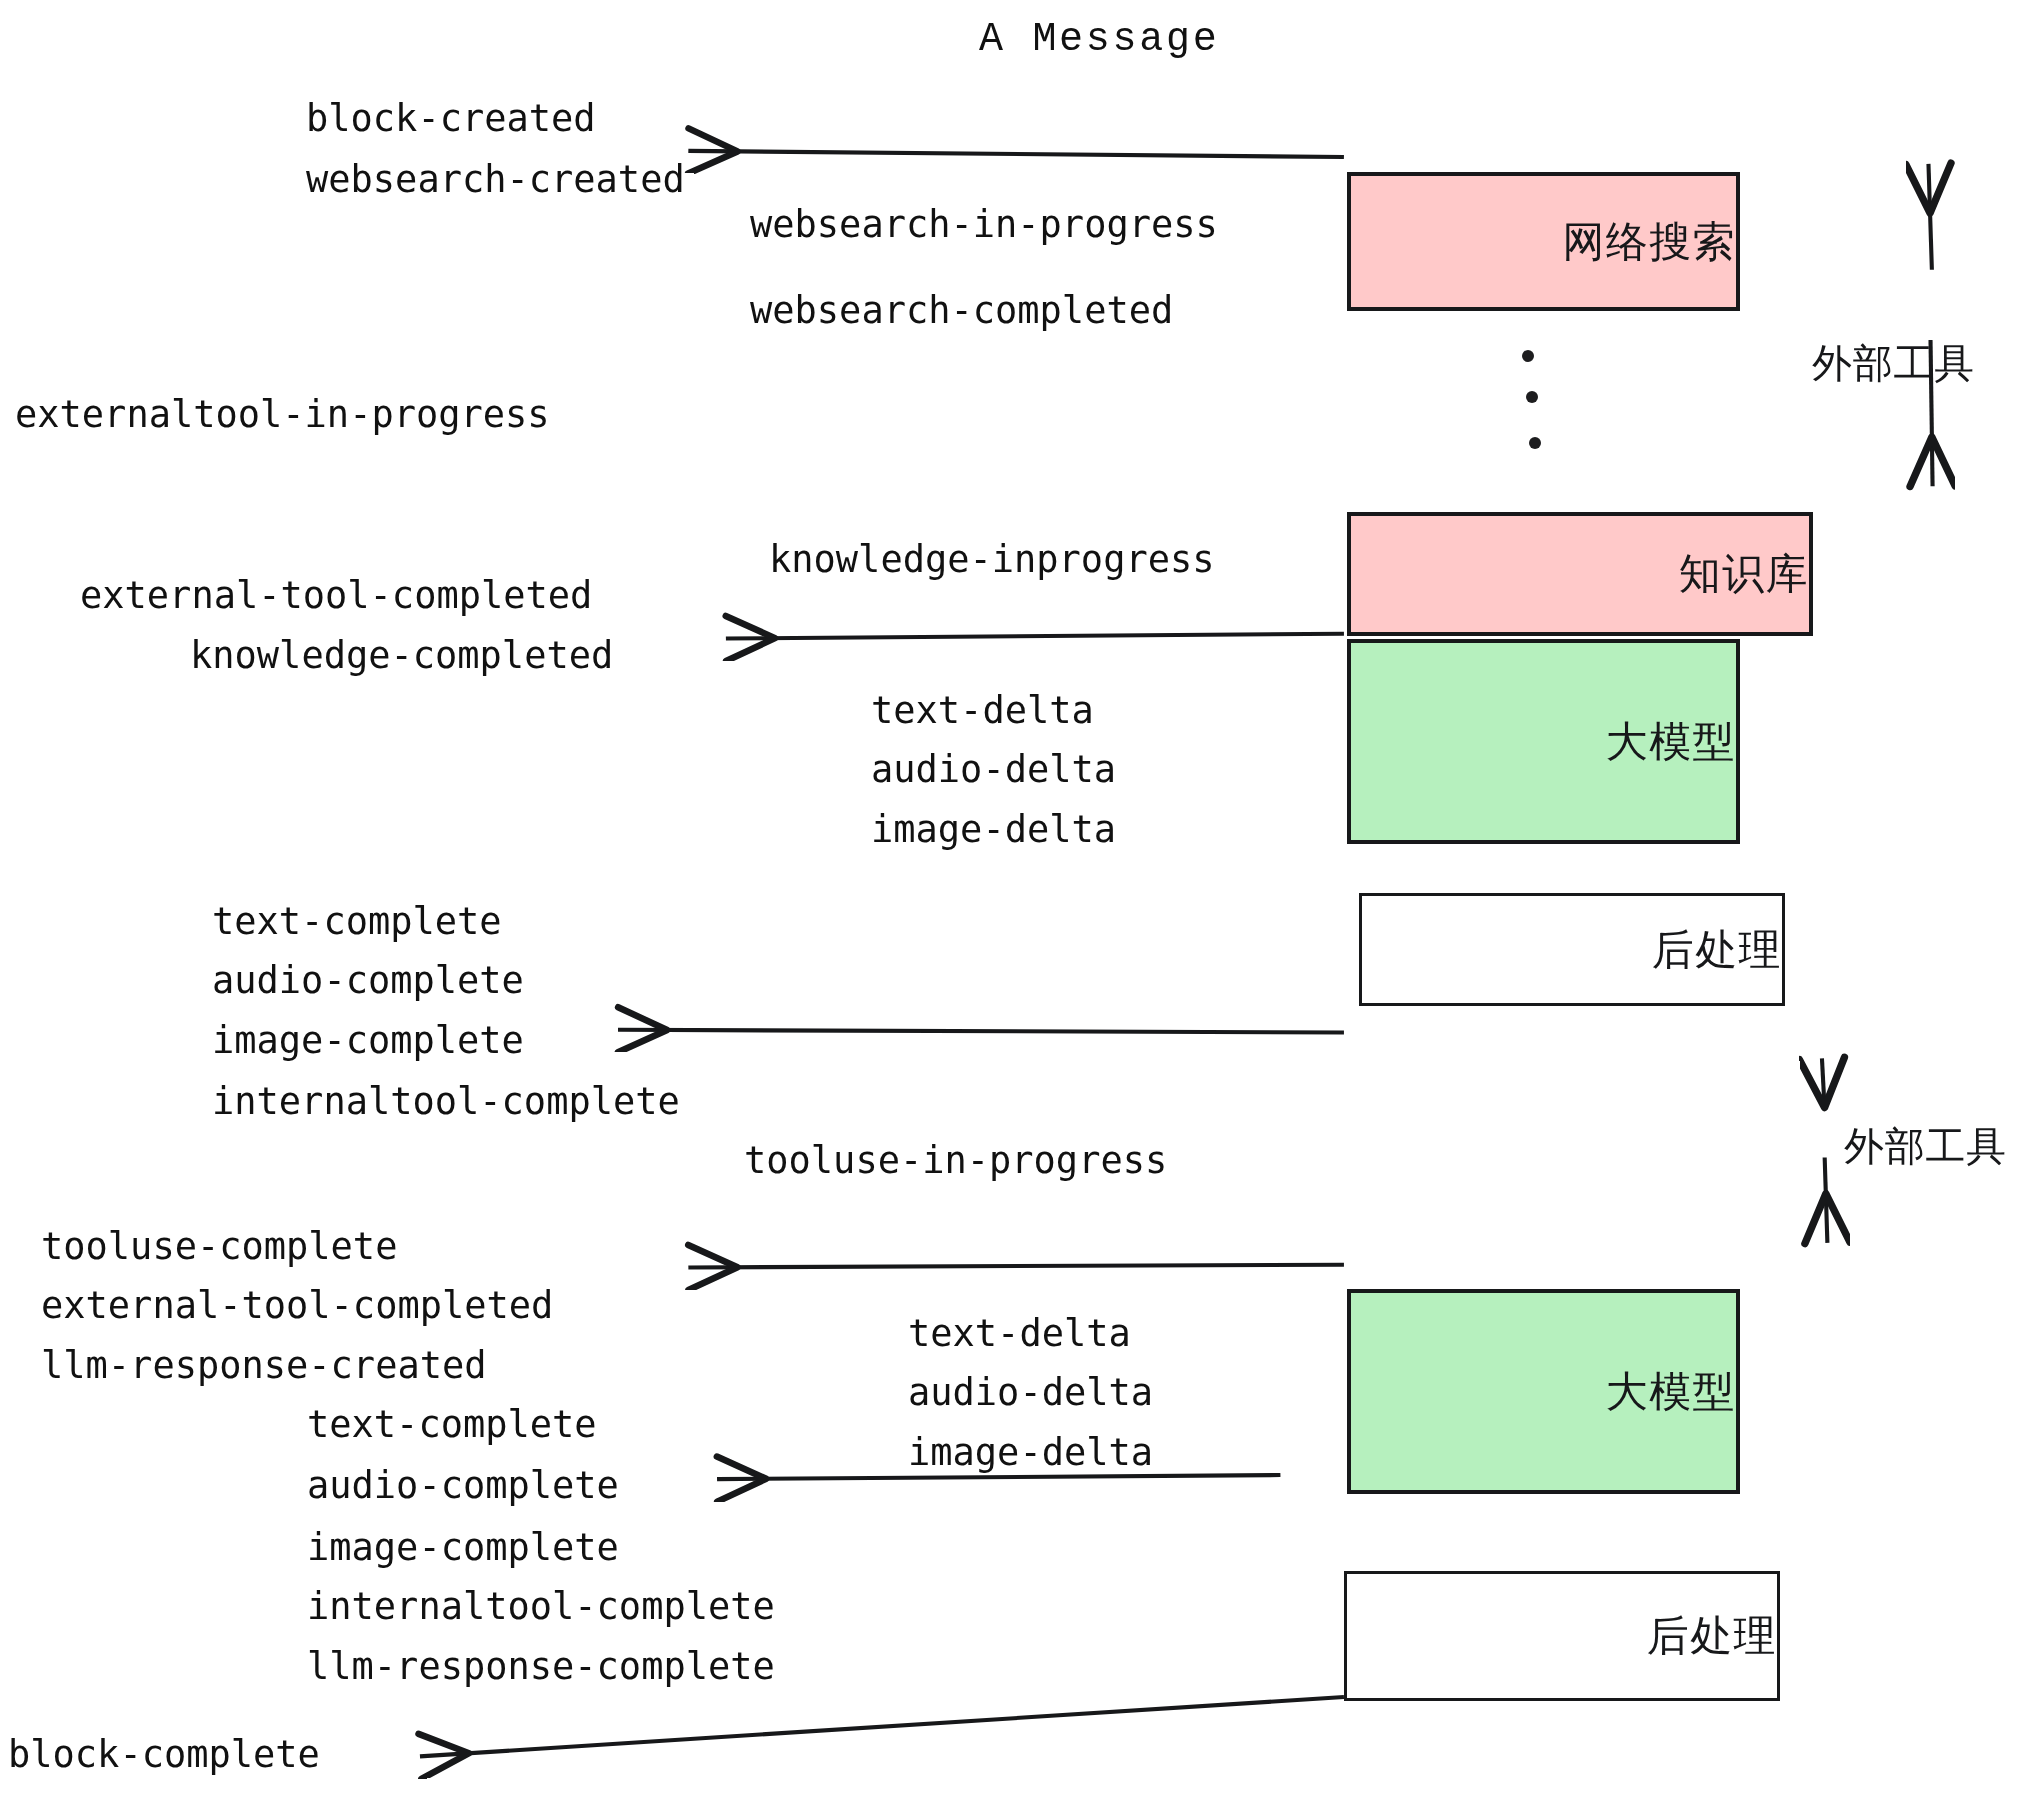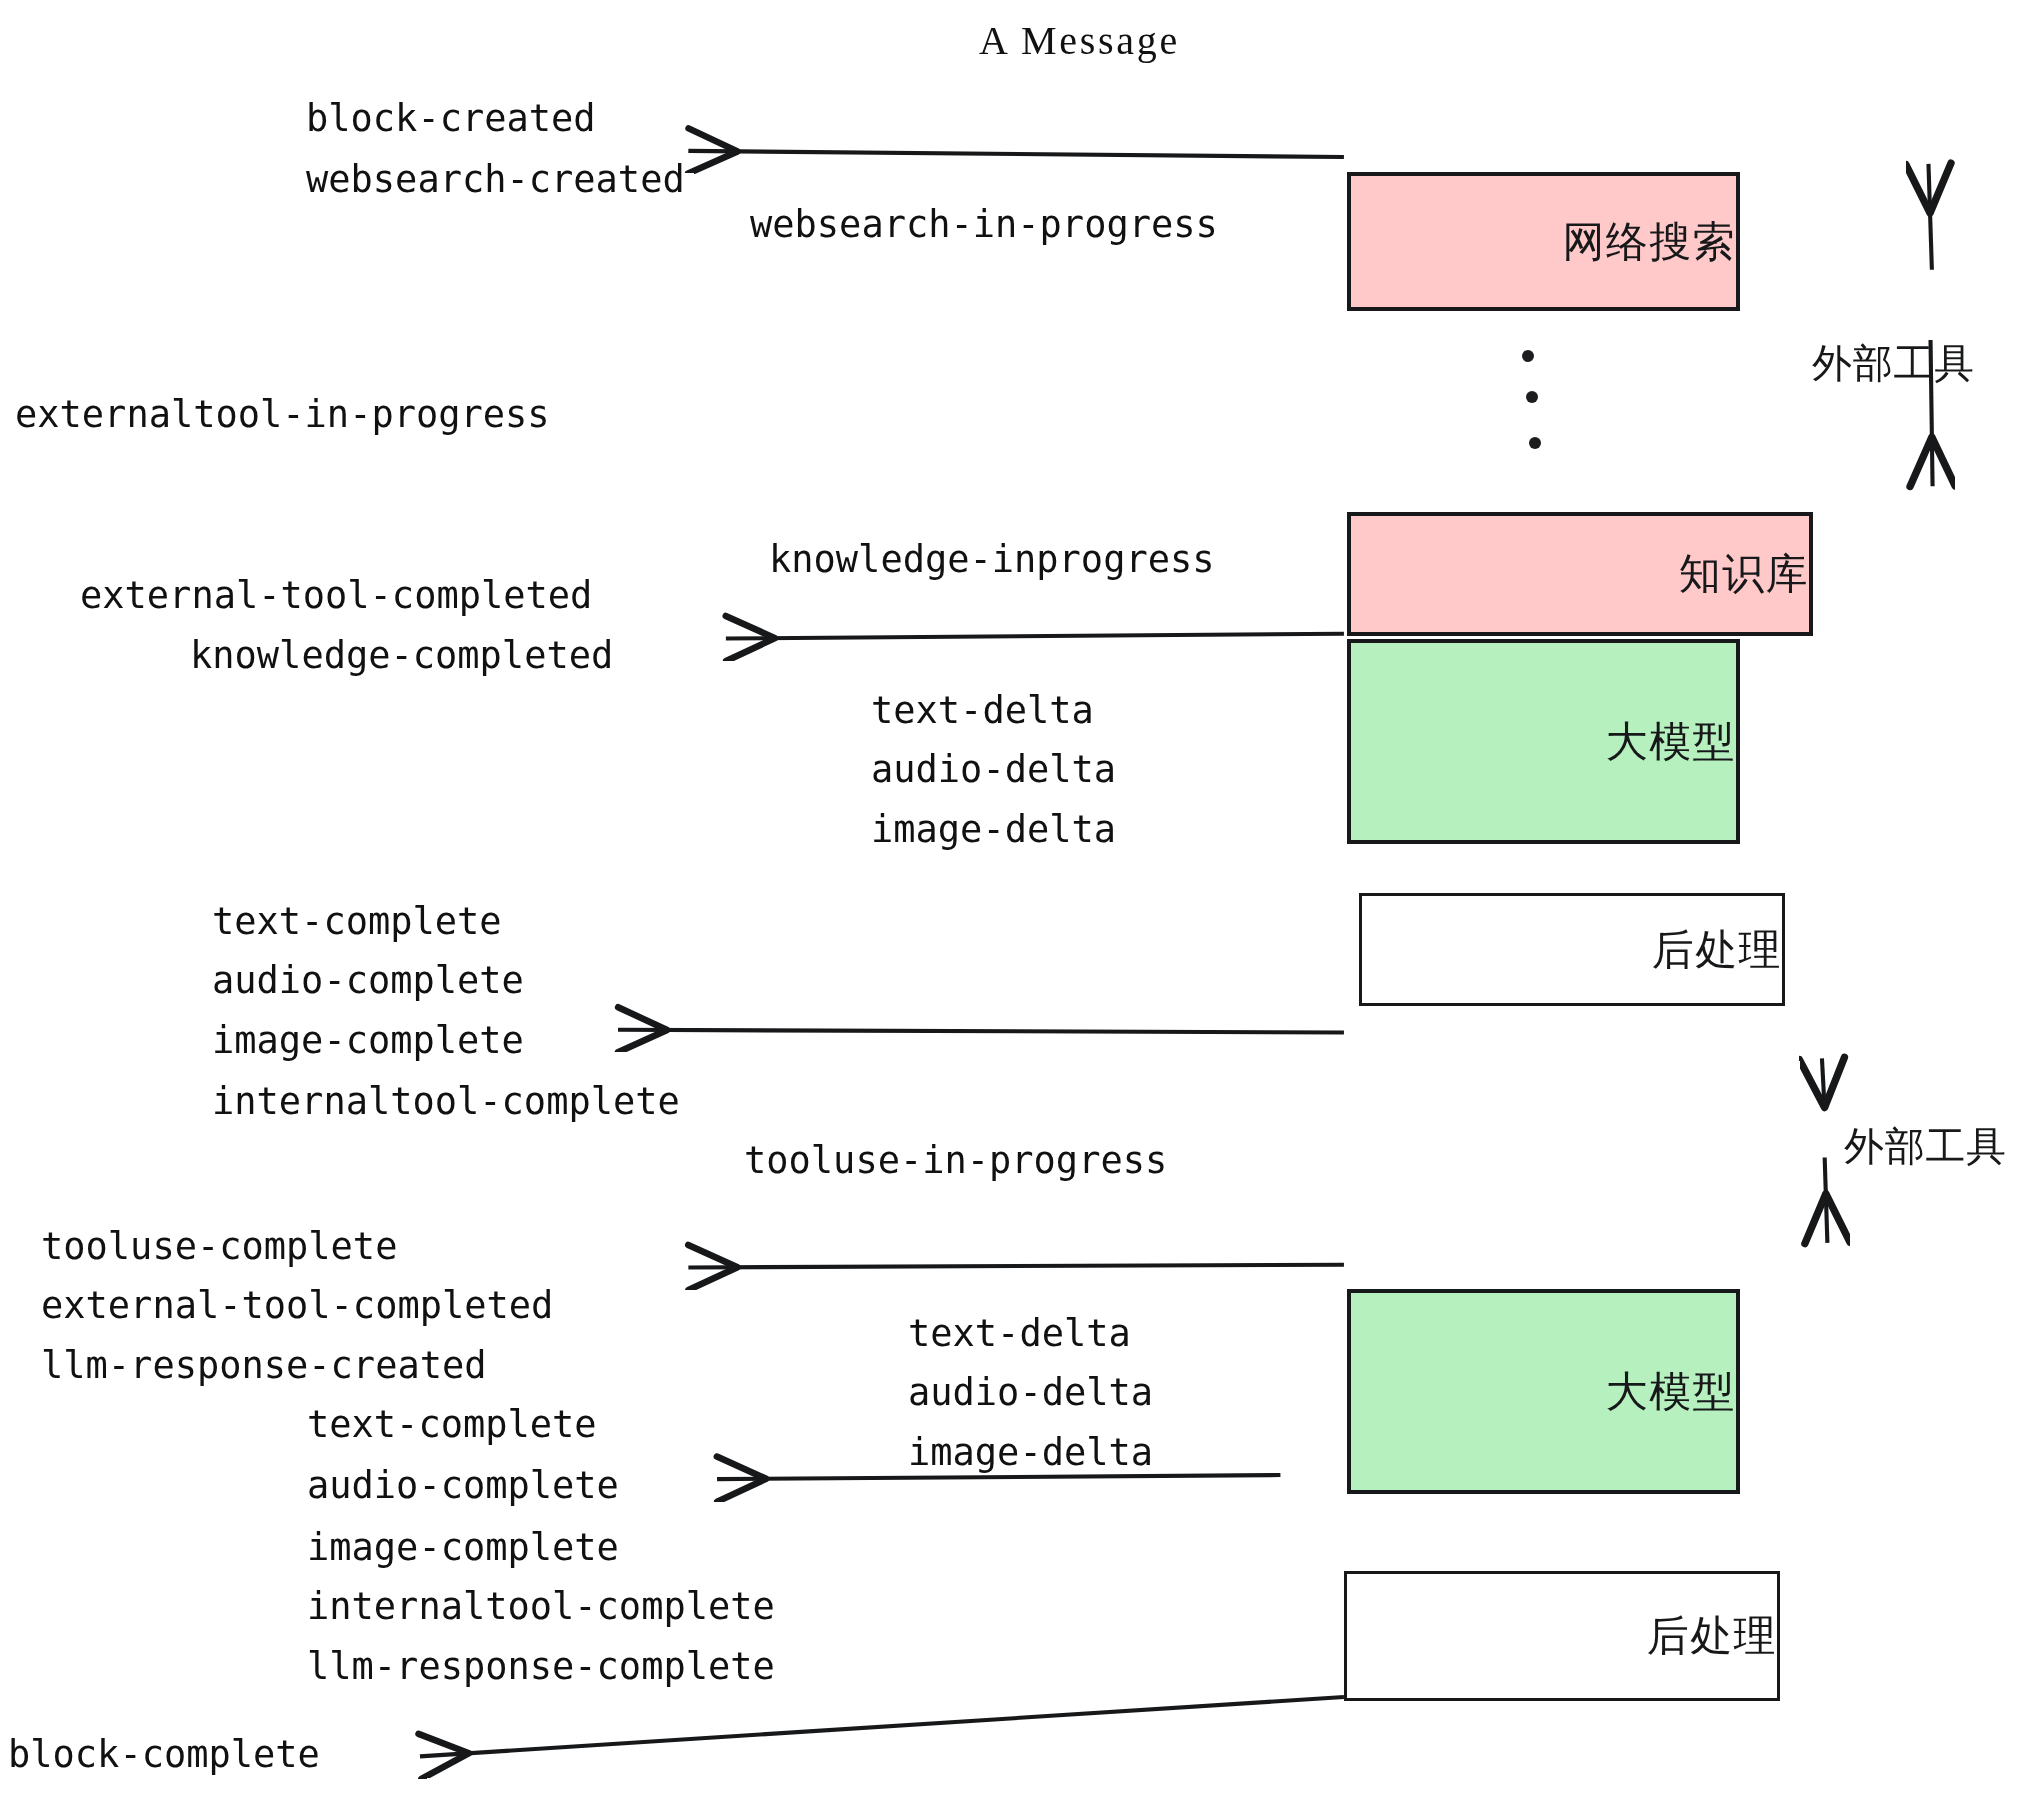--- a/index.html
+++ b/index.html
@@ -14,21 +14,21 @@
     position:absolute;
     font-family:"DejaVu Sans Mono", monospace;
     font-size:37px;
     line-height:1;
     color:#111111;
     white-space:pre;
     letter-spacing:0px;
   }
   .title{
     position:absolute;
-    font-family:Liberation Serif, serif;
+    font-family:Liberation Mono, monospace;
     font-size:40px;
     letter-spacing:2.7px;
     color:#111;
     white-space:pre;
   }
   .box{
     position:absolute;
     border:4.1px solid #17181a;
     box-sizing:border-box;
     display:flex;
@@ -130,20 +130,21 @@
   <div class="sidelab" style="left:1812px;top:336px;">外部工具</div>
 
   <div class="sidelab" style="left:1844px;top:1119px;">外部工具</div>
 
   <div class="evt" style="left:306px;top:100px;">block-created</div>
 
   <div class="evt" style="left:306px;top:161px;">websearch-created</div>
 
   <div class="evt" style="left:750px;top:206px;text-align:center;">websearch-in-progress</div>
 
+  <div class="evt" style="left:750px;top:292px;">websearch-completed</div>
 
   <div class="evt" style="left:15px;top:396px;">externaltool-in-progress</div>
 
   <div class="evt" style="left:769px;top:541px;">knowledge-inprogress</div>
 
   <div class="evt" style="left:80px;top:577px;">external-tool-completed</div>
 
   <div class="evt" style="left:190px;top:637px;">knowledge-completed</div>
 
   <div class="evt" style="left:871px;top:692px;">text-delta</div>

